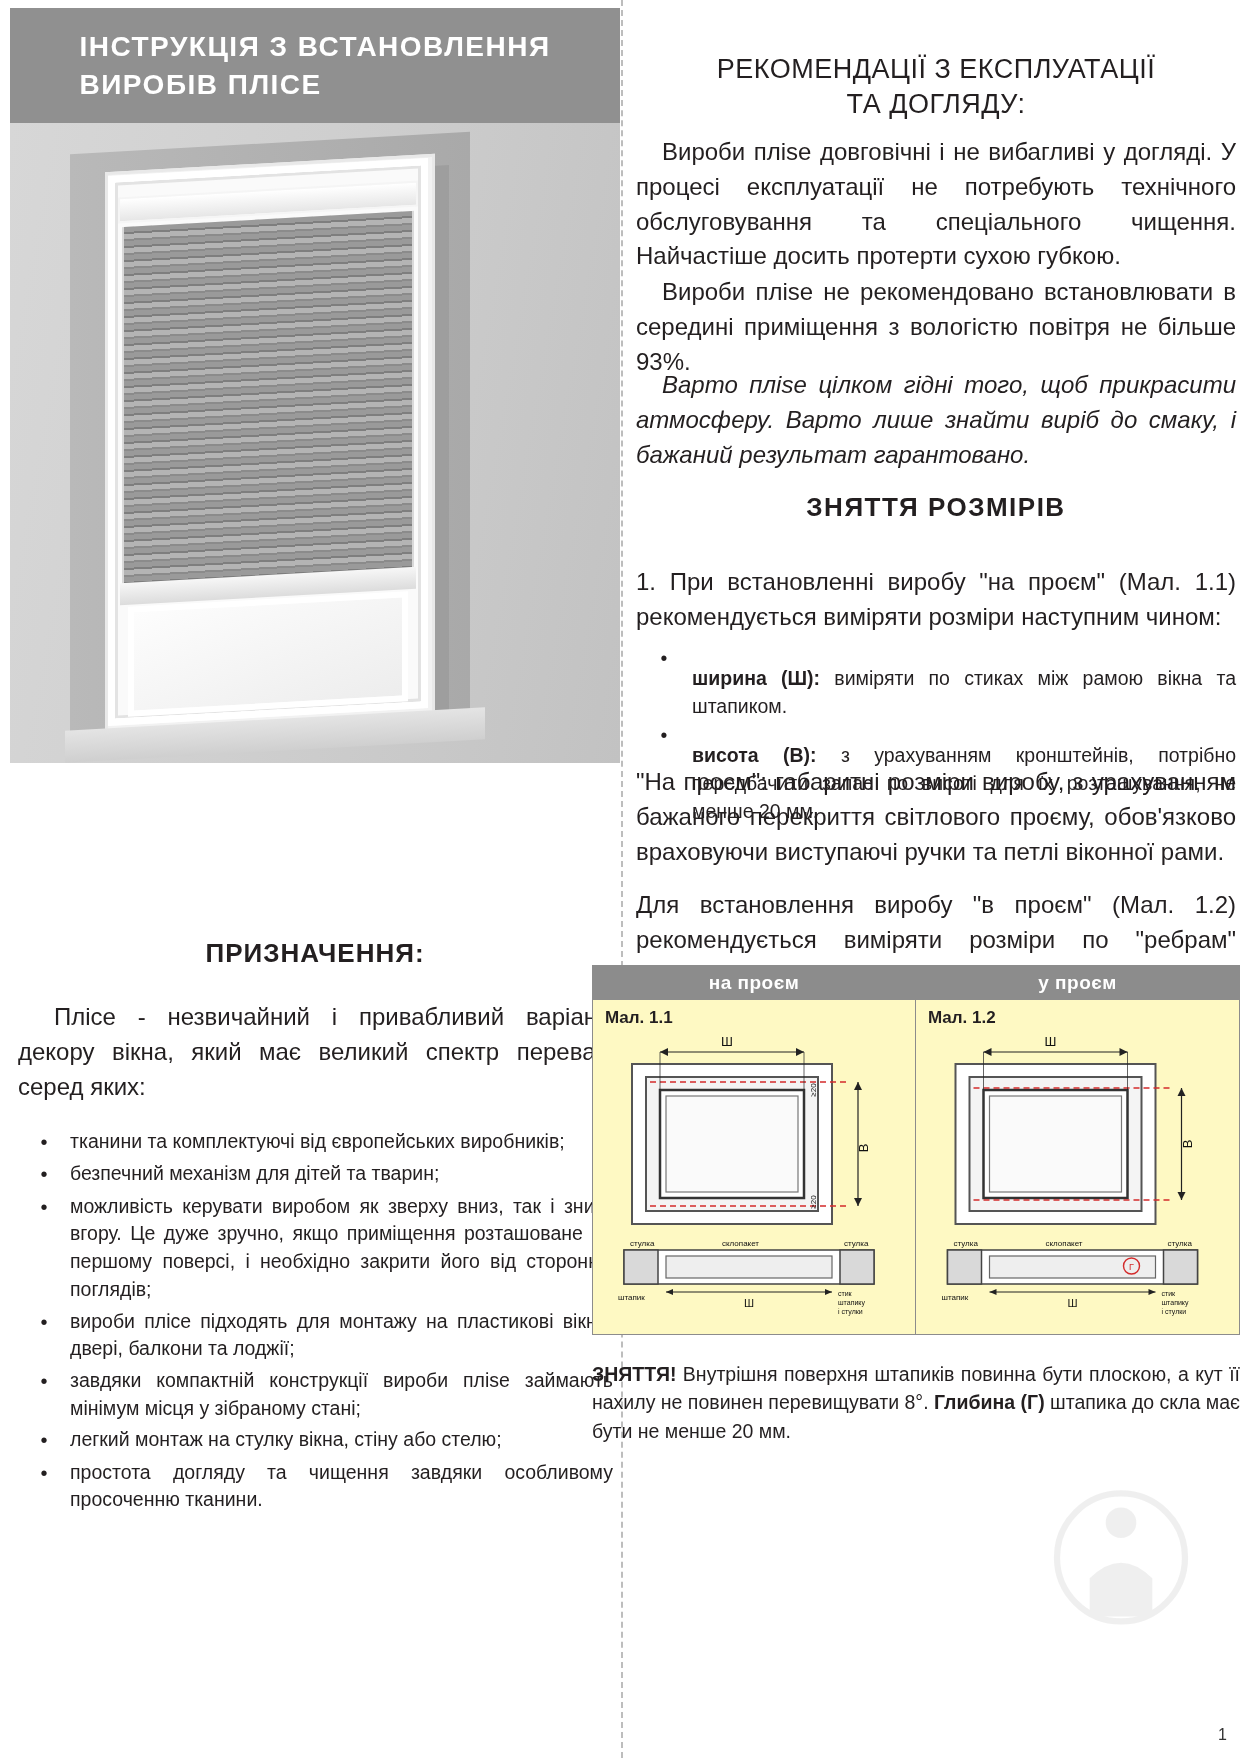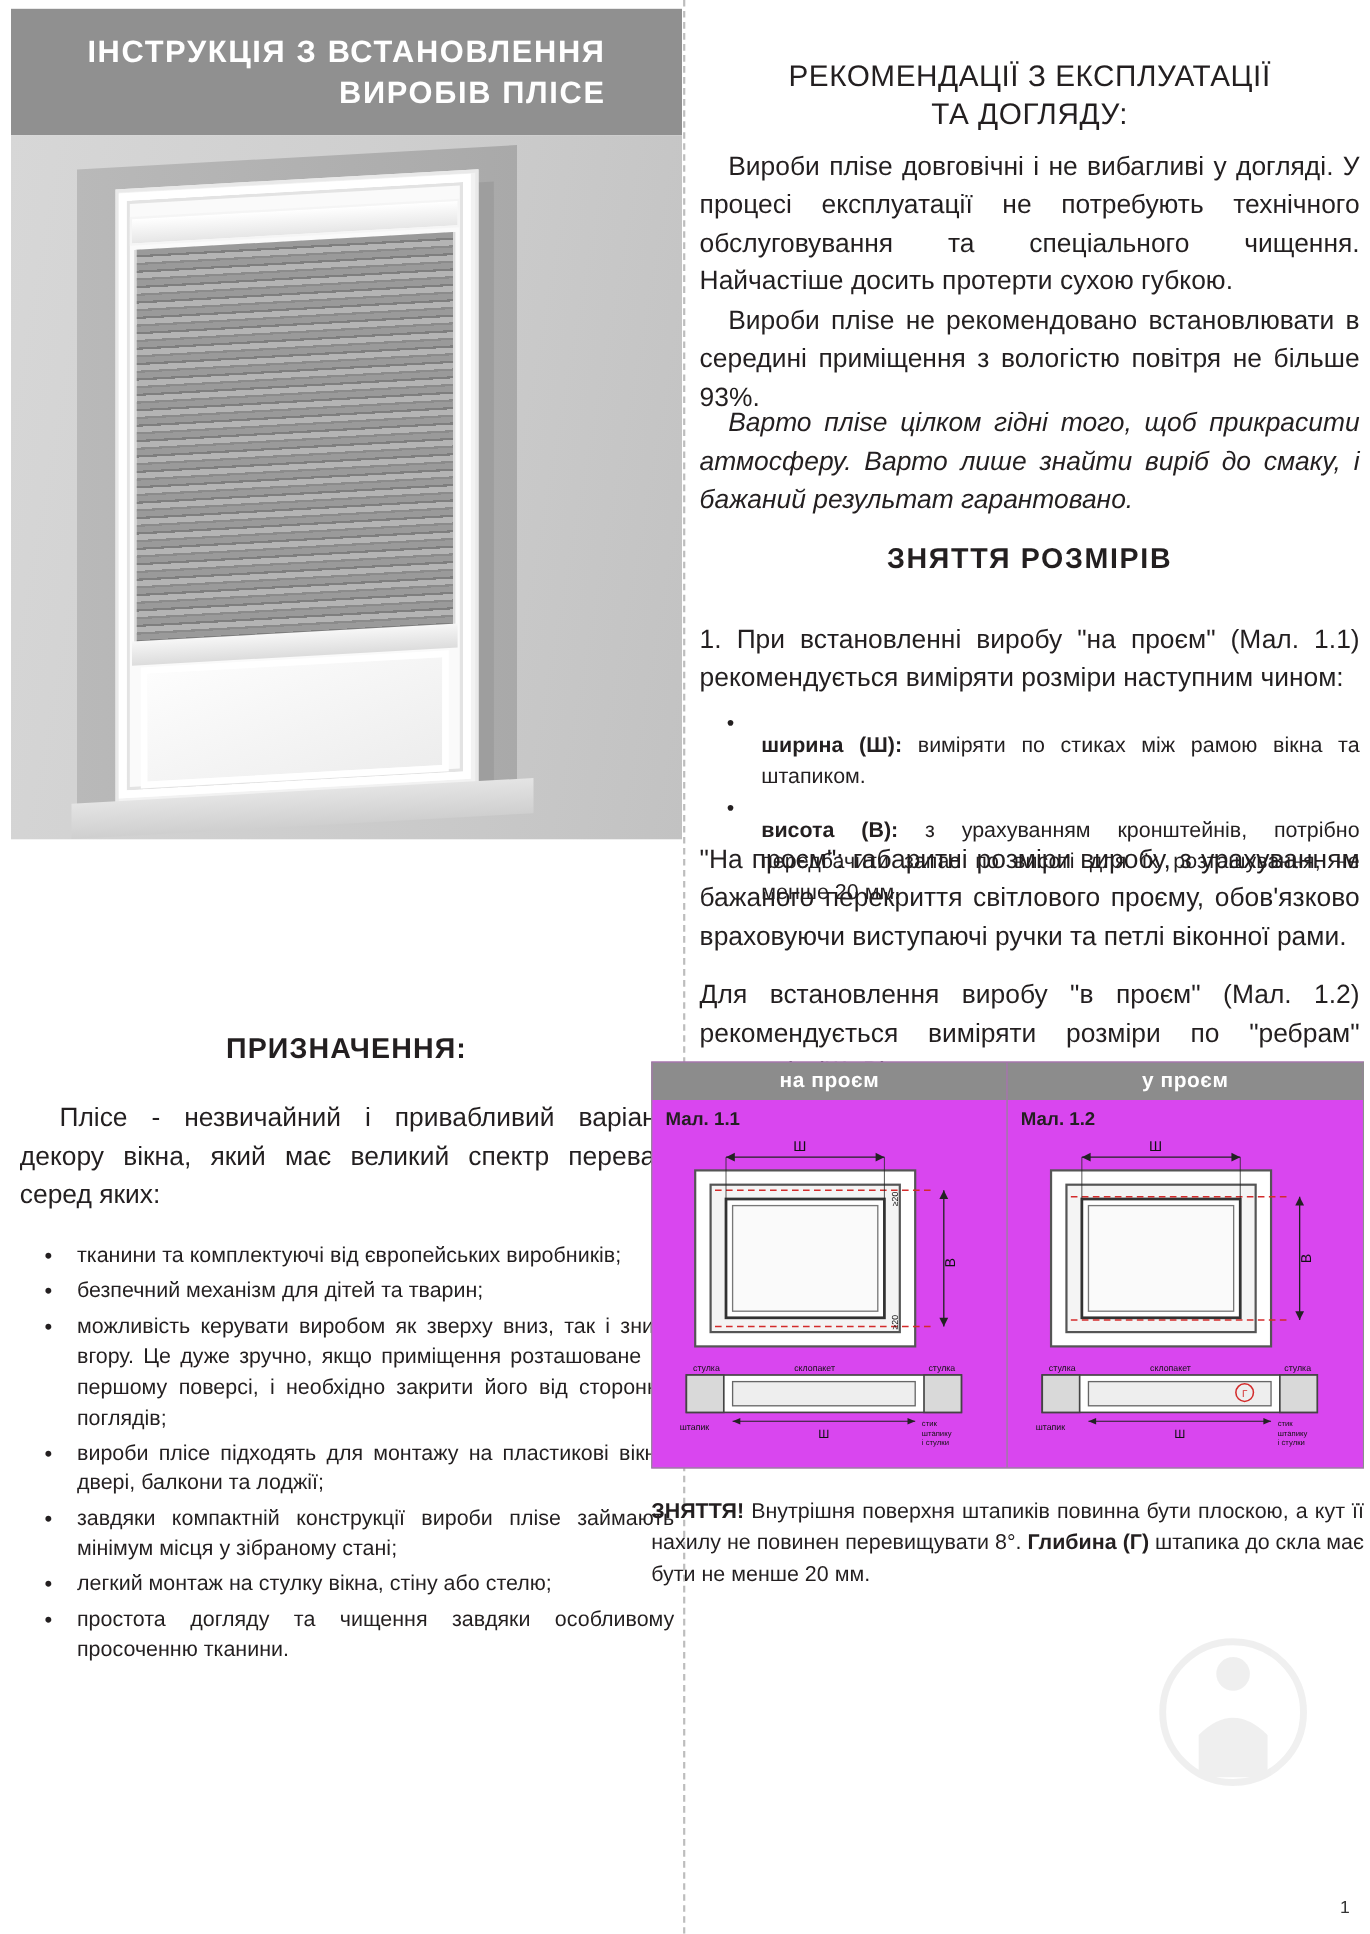--- a/index.html
+++ b/index.html
@@ -17,21 +17,21 @@
   
   .left-col {
     position:absolute; left:0; top:0; width:620px; height:1758px;
   }
   .left-header {
     position:absolute; left:10px; top:8px; width:610px; height:115px;
     background:#909090;
     display:flex; align-items:center; justify-content:center;
   }
   .left-header-text {
-    color:#ffffff; text-align:right;
+    color:#ffffff; text-align:left;
     font-size:28px; font-weight:bold; letter-spacing:1.5px;
     line-height:1.35;
     text-transform:uppercase;
   }
   .left-photo {
     position:absolute; left:10px; top:123px; width:610px; height:640px;
     background:linear-gradient(100deg,#d7d7d7 0%,#cfcfcf 45%,#c2c2c2 100%);
     overflow:hidden;
   }
   .wm {
@@ -145,21 +145,21 @@
   .r-bullets { position:absolute; left:0; top:645px; width:600px; font-size:19.5px; line-height:1.42; }
   .rb-row { display:flex; margin-bottom:2px; }
   .rb-dot { width:56px; flex:0 0 56px; text-align:center; }
   .rb-text { flex:1; text-align:justify;margin-top:20px; }
   .r-p5 { position:absolute; left:0; top:765px; width:600px; }
   .r-p6 { position:absolute; left:0; top:888px; width:600px; }
 
   
   .diag {
     position:absolute; left:-44px; top:965px; width:648px; height:370px;
-    border:1px solid #8c8c8c; background:#d946ef;
+    border:1px solid #8c8c8c; background:#fef9c3;
     display:flex;
   }
   .diag-cell { width:50%; position:relative; border-right:1px solid #8c8c8c; }
   .diag-cell:last-child { border-right:none; }
   .diag-head {
     height:34px; background:#8c8c8c; color:#fff; font-weight:bold;
     font-size:19px; display:flex; align-items:center; justify-content:center;
     letter-spacing:.5px;
   }
   .diag-label { position:absolute; left:12px; top:42px; font-size:17px;font-weight:bold; }

